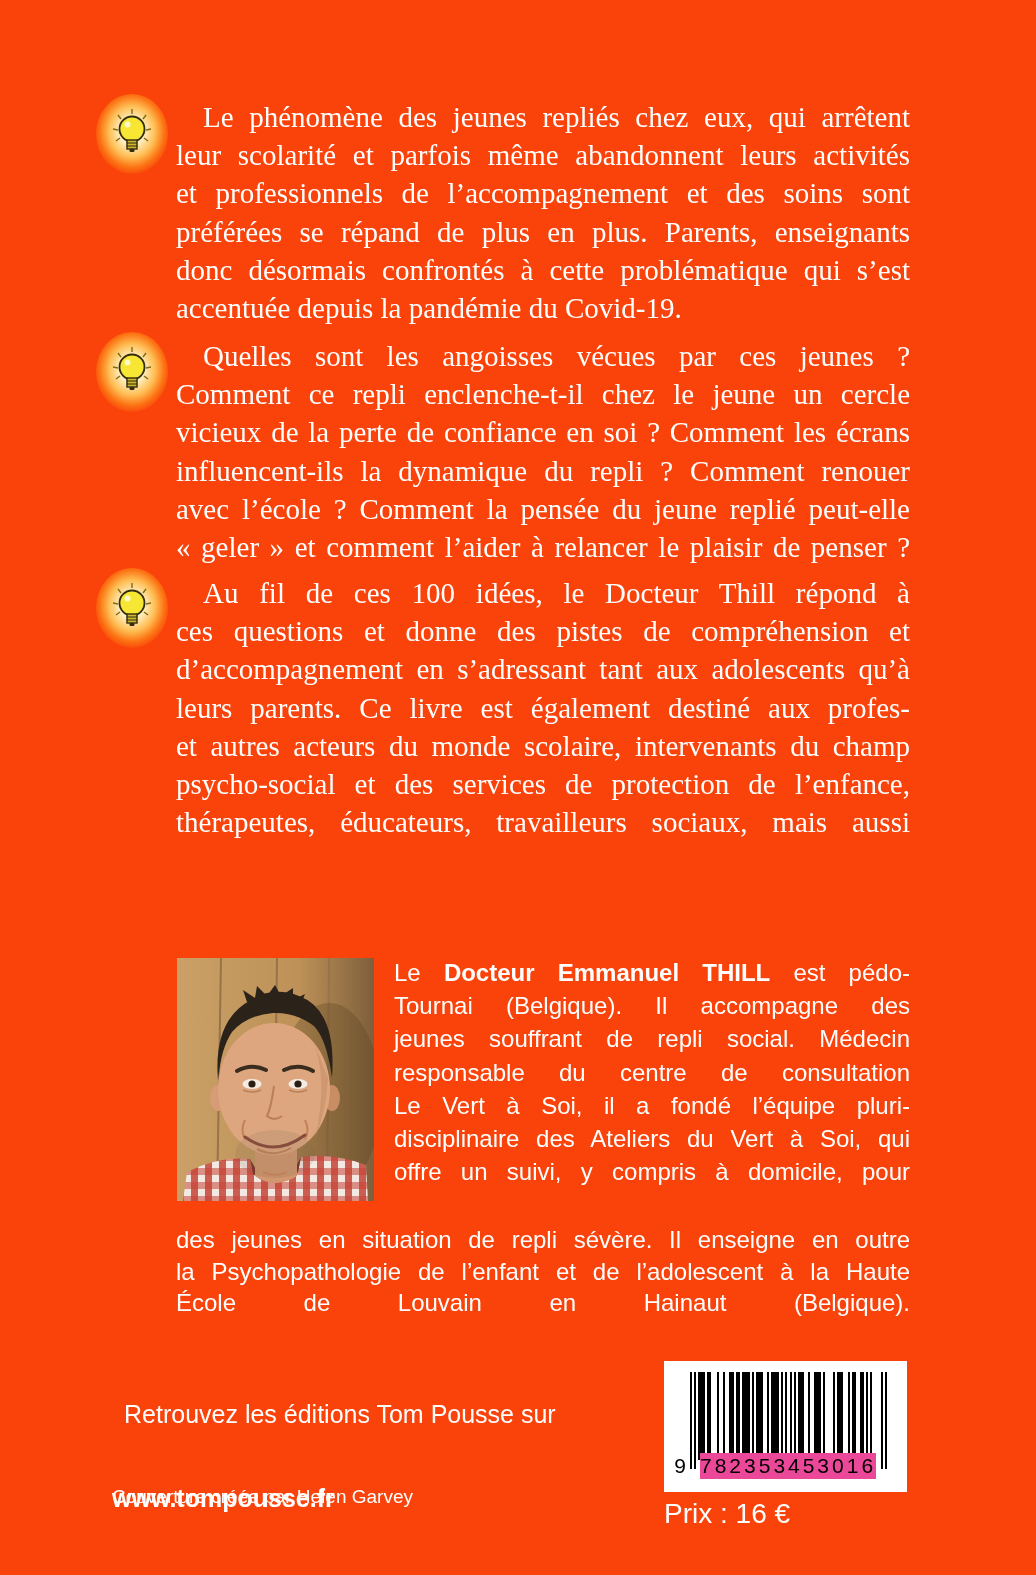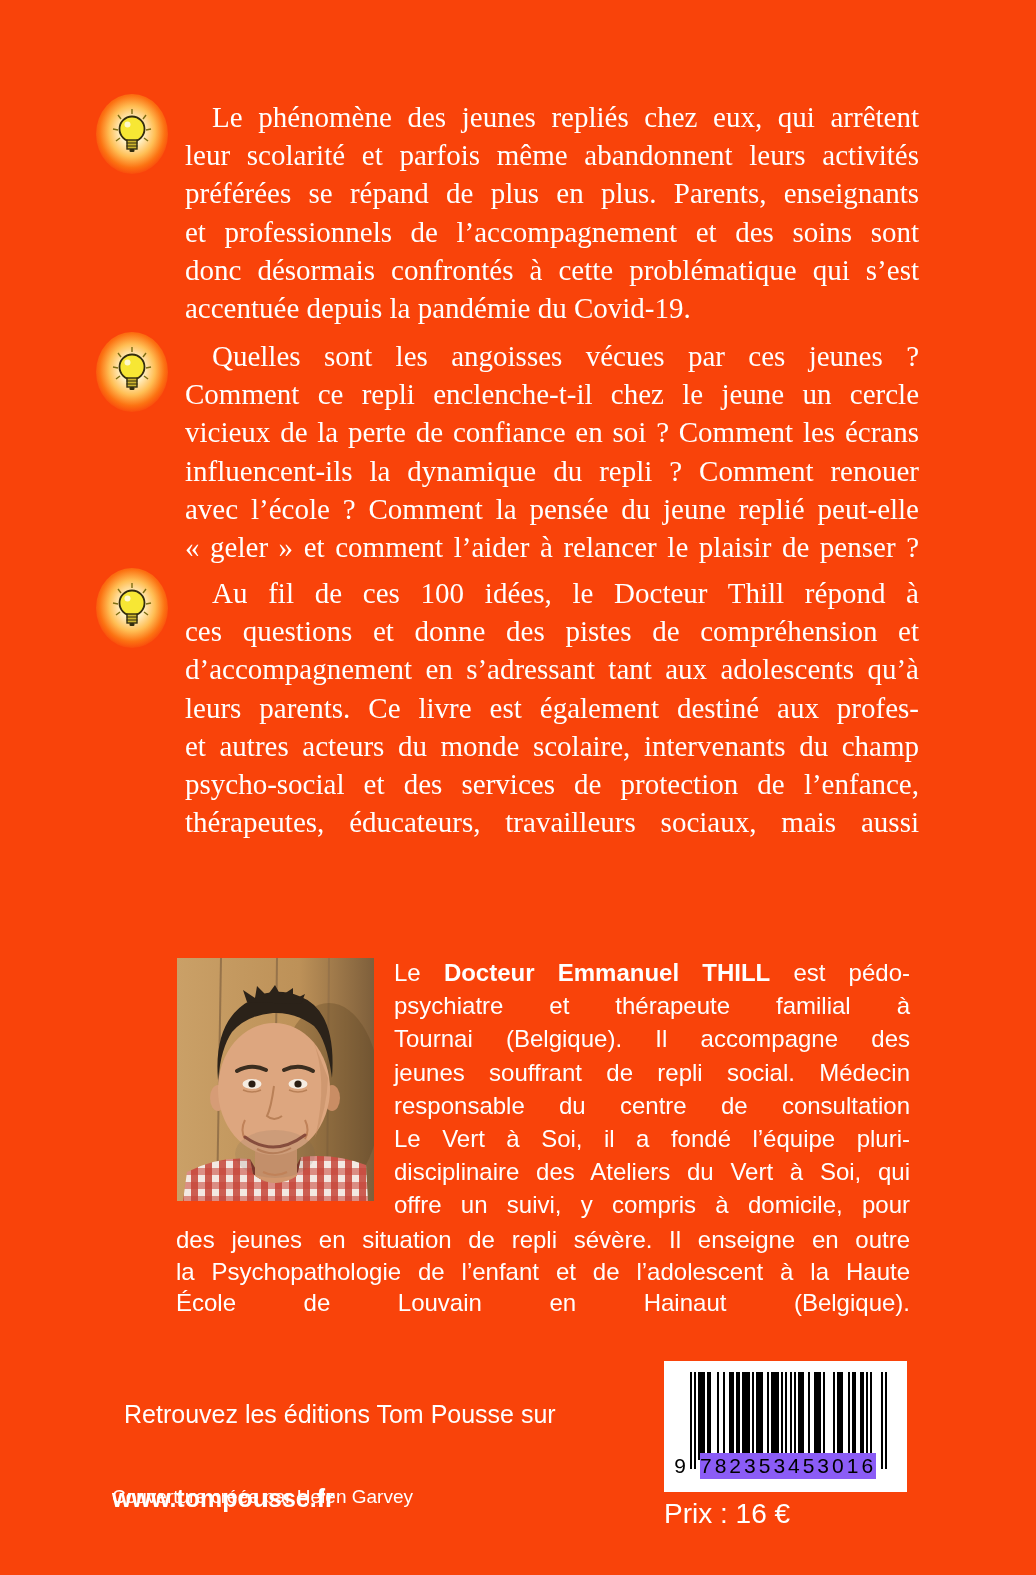--- a/index.html
+++ b/index.html
@@ -9,21 +9,21 @@
   }
   .page *{box-sizing:border-box;}
 
   
   .bulb{position:absolute;left:95px;width:74px;height:82px;}
 
   
   .para{
     position:absolute;left:176px;width:734px;
     font-family:"Liberation Serif", serif;
-    font-size:29px;line-height:38.2px;color:#FFFFFF;margin-left:9px;
+    font-size:29px;line-height:38.2px;color:#FFFFFF;
   }
   .jline{text-align:justify;text-align-last:justify;}
   .jline.indent{padding-left:27px;}
   .jline.endleft{text-align-last:left;}
 
   
   .bio-photo{position:absolute;left:177px;top:958px;width:197px;height:243px;}
   .bio-col{
     position:absolute;left:394px;top:956px;width:516px;
     font-family:"Liberation Sans", sans-serif;
@@ -53,21 +53,21 @@
 
   
   .barcode-box{
     position:absolute;left:664px;top:1361px;width:243px;height:131px;
     background:#FFFFFF;
   }
   .barcode-bars{position:absolute;left:26px;top:11px;width:197px;height:97px;}
   .bc-digit{
     position:absolute;font-family:"Liberation Sans", sans-serif;
     font-size:21px;color:#000;letter-spacing:3px;text-align:center;
-    background:#8b5cf6;top:92px;height:26px;line-height:26px;
+    background:#ec4899;top:92px;height:26px;line-height:26px;
   }
   .bc-9{left:5px;width:22px;background:transparent;letter-spacing:0;}
   .bc-g1{left:36px;width:88px;}
   .bc-g2{left:124px;width:88px;}
   .price{
     position:absolute;left:664px;top:1498px;width:243px;text-align:left;
     font-family:"Liberation Sans", sans-serif;font-size:28px;color:#FFFFFF;
   }
 </style>
 </head>
@@ -137,22 +137,22 @@
     <circle cx="32.5" cy="31.5" r="3" fill="#FFFDF0" opacity="0.8"></circle>
     <rect x="32" y="47" width="10" height="9" fill="#cdb52f" stroke="#332d0e" stroke-width="1.4"></rect>
     <line x1="31.5" y1="50" x2="42.5" y2="50" stroke="#332d0e" stroke-width="1"></line>
     <line x1="31.5" y1="53" x2="42.5" y2="53" stroke="#332d0e" stroke-width="1"></line>
     <rect x="34.5" y="56" width="5" height="3" rx="1.2" fill="#332d0e"></rect>
   </svg>
 
   <div class="para" style="top:98px">
     <div class="jline indent">Le phénomène des jeunes repliés chez eux, qui arrêtent</div>
     <div class="jline">leur scolarité et parfois même abandonnent leurs activités</div>
+    <div class="jline">et professionnels de l’accompagnement et des soins sont</div>
     <div class="jline">préférées se répand de plus en plus. Parents, enseignants</div>
-    <div class="jline">et professionnels de l’accompagnement et des soins sont</div>
     <div class="jline">donc désormais confrontés à cette problématique qui s’est</div>
     <div class="jline endleft">accentuée depuis la pandémie du Covid-19.</div>
   </div>
 
   <div class="para" style="top:337px">
     <div class="jline indent">Quelles sont les angoisses vécues par ces jeunes ?</div>
     <div class="jline">Comment ce repli enclenche-t-il chez le jeune un cercle</div>
     <div class="jline">vicieux de la perte de confiance en soi ? Comment les écrans</div>
     <div class="jline">influencent-ils la dynamique du repli ? Comment renouer</div>
     <div class="jline">avec l’école ? Comment la pensée du jeune replié peut-elle</div>
@@ -220,21 +220,20 @@
     <path d="M68,162 Q63,172 68,181" stroke="#c08259" stroke-width="2" fill="none"></path>
     <path d="M128,162 Q133,172 128,181" stroke="#c08259" stroke-width="2" fill="none"></path>
     <path d="M68,179 Q97,200 128,177" stroke="#8a4a3a" stroke-width="3" fill="none" stroke-linecap="round"></path>
     <path d="M80,191 Q97,200 114,190" stroke="#c08259" stroke-width="2" fill="none"></path>
     <ellipse cx="98" cy="196" rx="40" ry="24" fill="#6f6257" opacity="0.14"></ellipse>
     <path d="M86,214 Q98,220 110,214" stroke="#c08259" stroke-width="2" fill="none"></path>
   </svg>
 
   <div class="bio-col">
     <div class="jline"><span>Le </span><span class="bold">Docteur Emmanuel THILL</span><span> est pédo-</span></div>
-    <div class="jline">psychiatre et thérapeute familial à</div>
     <div class="jline">Tournai (Belgique). Il accompagne des</div>
     <div class="jline">jeunes souffrant de repli social. Médecin</div>
     <div class="jline">responsable du centre de consultation</div>
     <div class="jline">Le Vert à Soi, il a fondé l’équipe pluri-</div>
     <div class="jline">disciplinaire des Ateliers du Vert à Soi, qui</div>
     <div class="jline">offre un suivi, y compris à domicile, pour</div>
   </div>
 
   <div class="bio-full">
     <div class="jline">des jeunes en situation de repli sévère. Il enseigne en outre</div>

